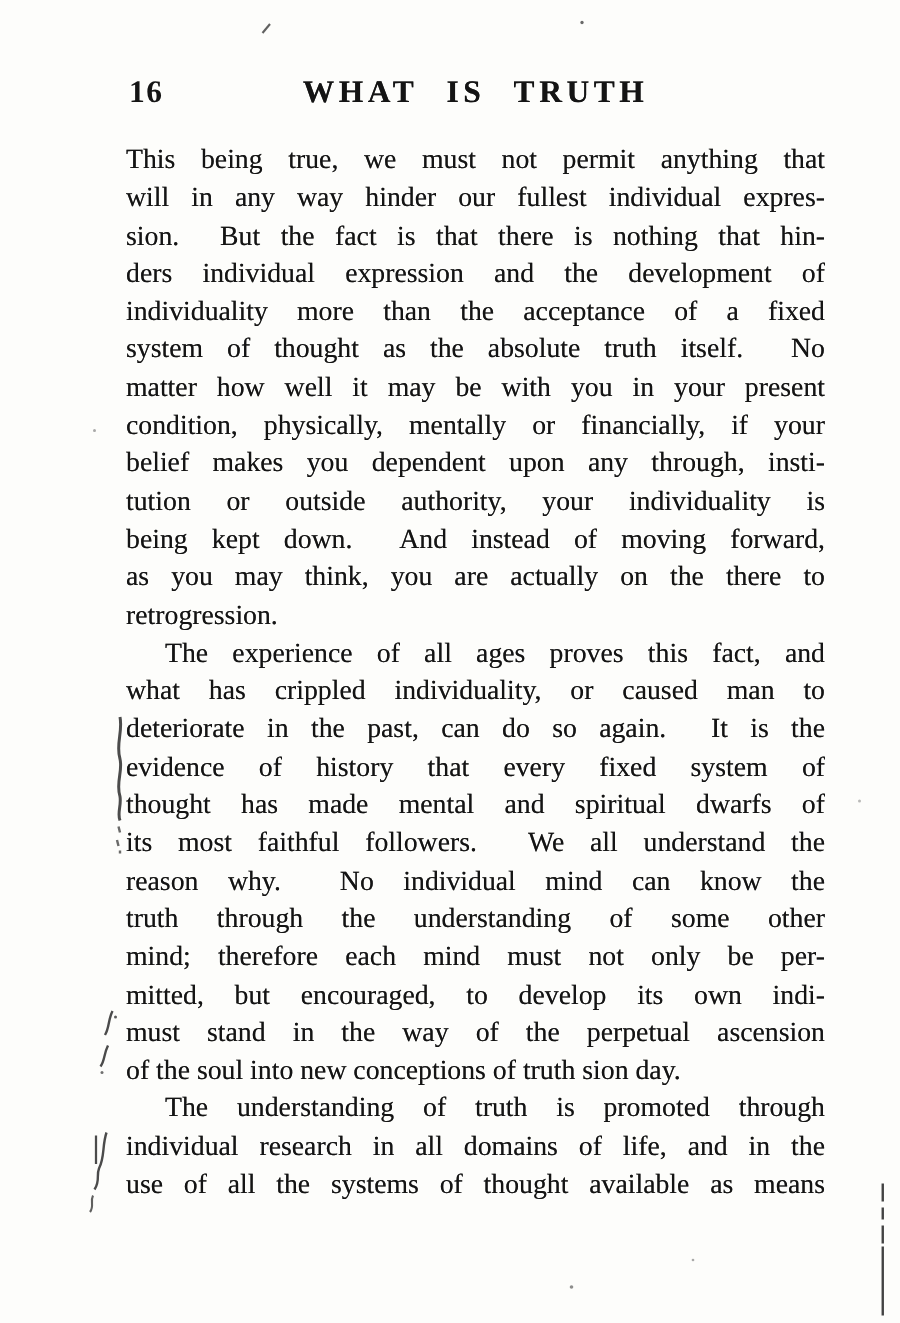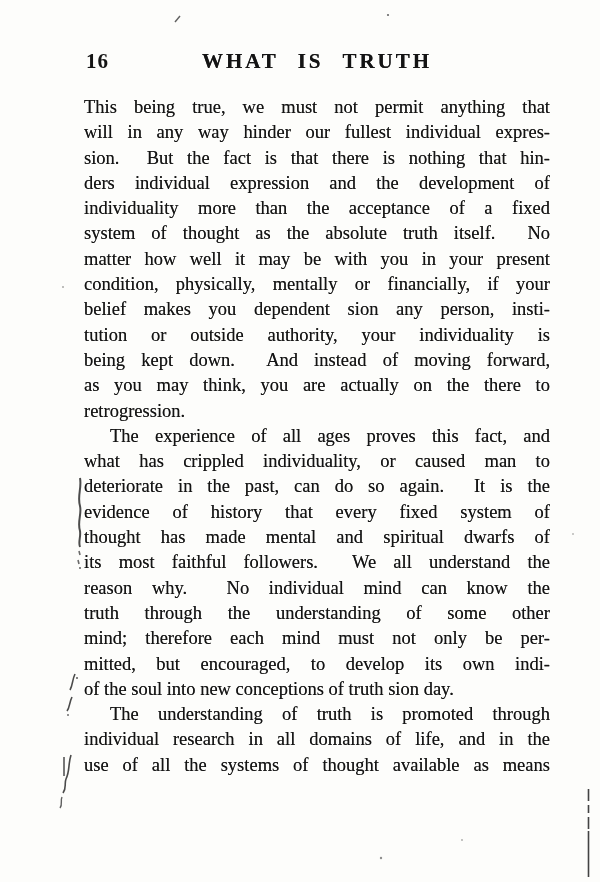--- a/index.html
+++ b/index.html
@@ -57,37 +57,38 @@
   <div class="text-col">
     <div>
       <div class="line">This being true, we must not permit anything that</div>
       <div class="line">will in any way hinder our fullest individual expres-</div>
       <div class="line">sion.&nbsp; But the fact is that there is nothing that hin-</div>
       <div class="line">ders individual expression and the development of</div>
       <div class="line">individuality more than the acceptance of a fixed</div>
       <div class="line">system of thought as the absolute truth itself.&nbsp; No</div>
       <div class="line">matter how well it may be with you in your present</div>
       <div class="line">condition, physically, mentally or financially, if your</div>
-      <div class="line">belief makes you dependent sion any person, insti-</div>
+      <div class="line">belief makes you dependent upon any through, insti-</div>
       <div class="line">tution or outside authority, your individuality is</div>
       <div class="line">being kept down.&nbsp; And instead of moving forward,</div>
       <div class="line">as you may think, you are actually on the there to</div>
       <div class="line para-end">retrogression.</div>
     </div>
     <div>
       <div class="line indent">The experience of all ages proves this fact, and</div>
       <div class="line">what has crippled individuality, or caused man to</div>
       <div class="line">deteriorate in the past, can do so again.&nbsp; It is the</div>
       <div class="line">evidence of history that every fixed system of</div>
       <div class="line">thought has made mental and spiritual dwarfs of</div>
       <div class="line">its most faithful followers.&nbsp; We all understand the</div>
       <div class="line">reason why.&nbsp; No individual mind can know the</div>
       <div class="line">truth through the understanding of some other</div>
       <div class="line">mind; therefore each mind must not only be per-</div>
       <div class="line">mitted, but encouraged, to develop its own indi-</div>
+      <div class="line">must stand in the way of the perpetual ascension</div>
       <div class="line para-end">of the soul into new conceptions of truth sion day.</div>
     </div>
     <div>
       <div class="line indent">The understanding of truth is promoted through</div>
       <div class="line">individual research in all domains of life, and in the</div>
       <div class="line">use of all the systems of thought available as means</div>
     </div>
   </div>
 
   <svg class="artifacts" width="600" height="882" viewBox="0 0 600 882" xmlns="http://www.w3.org/2000/svg">

